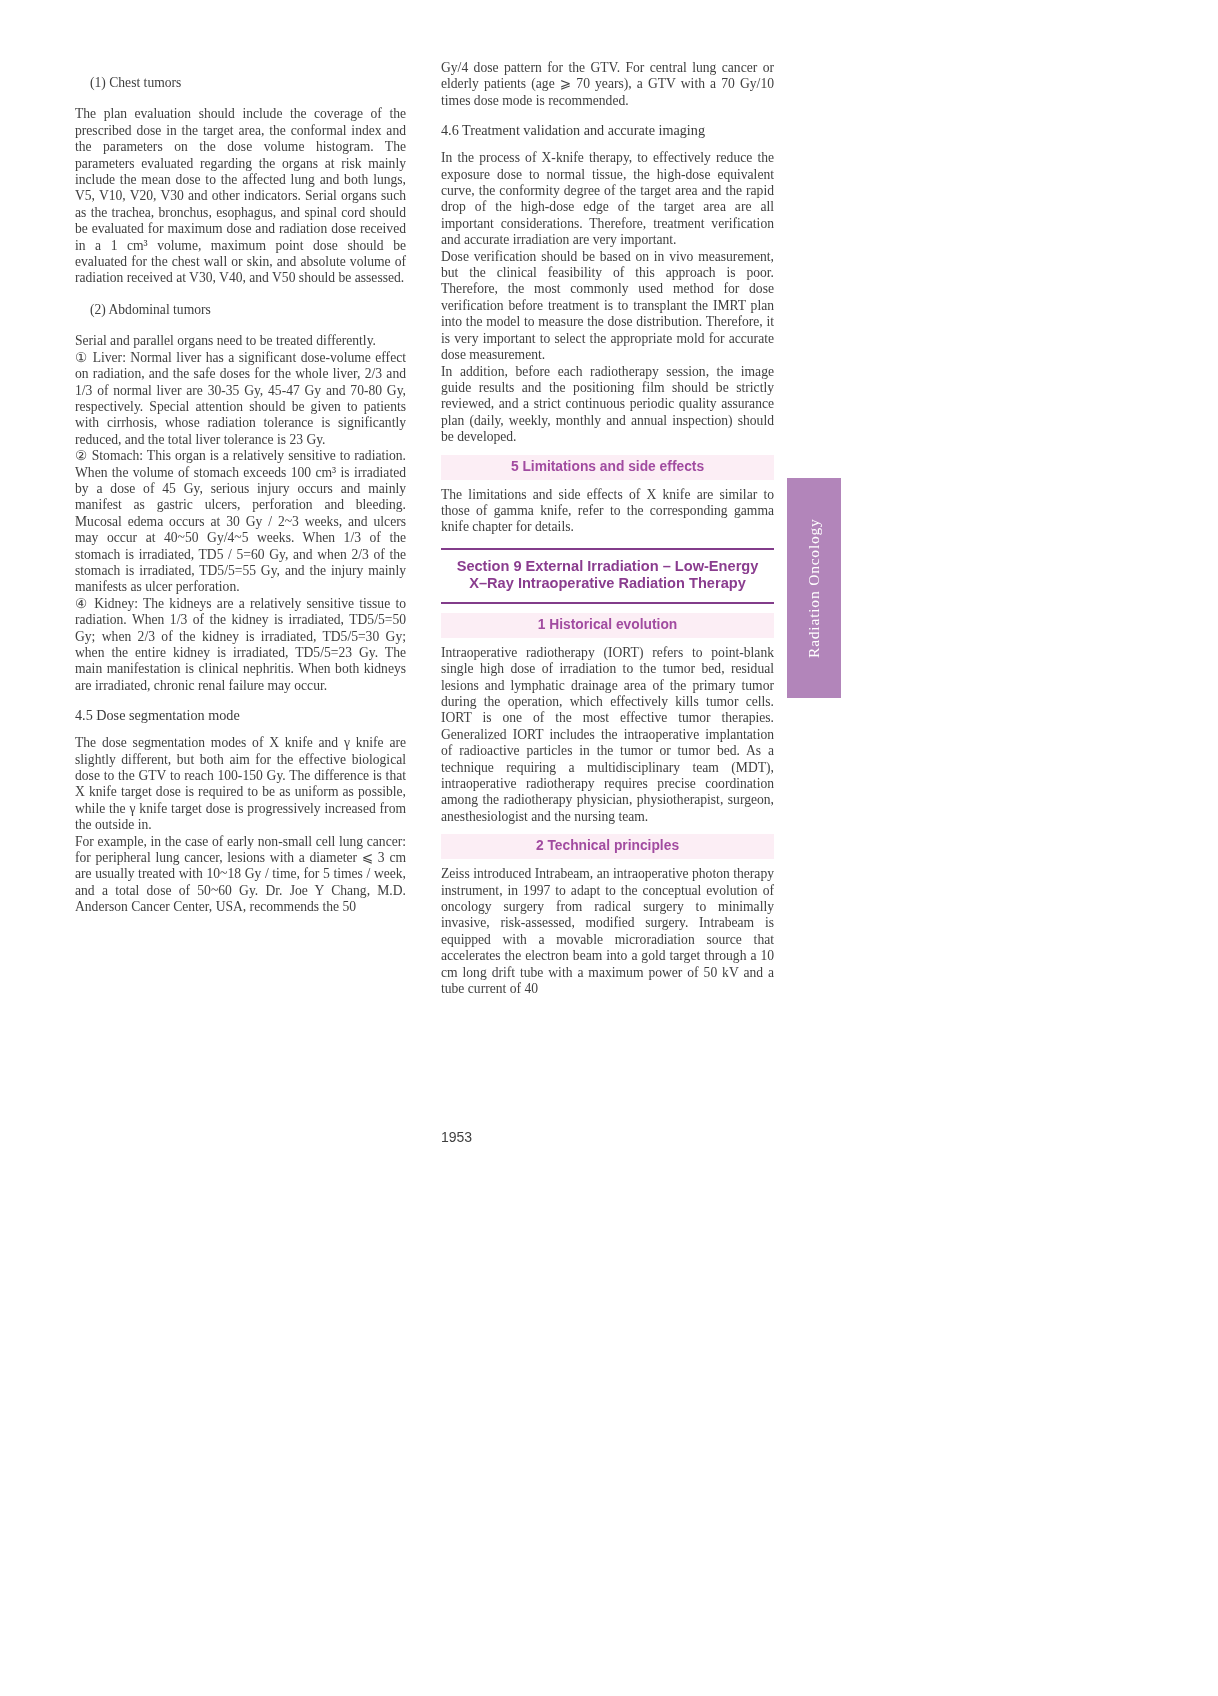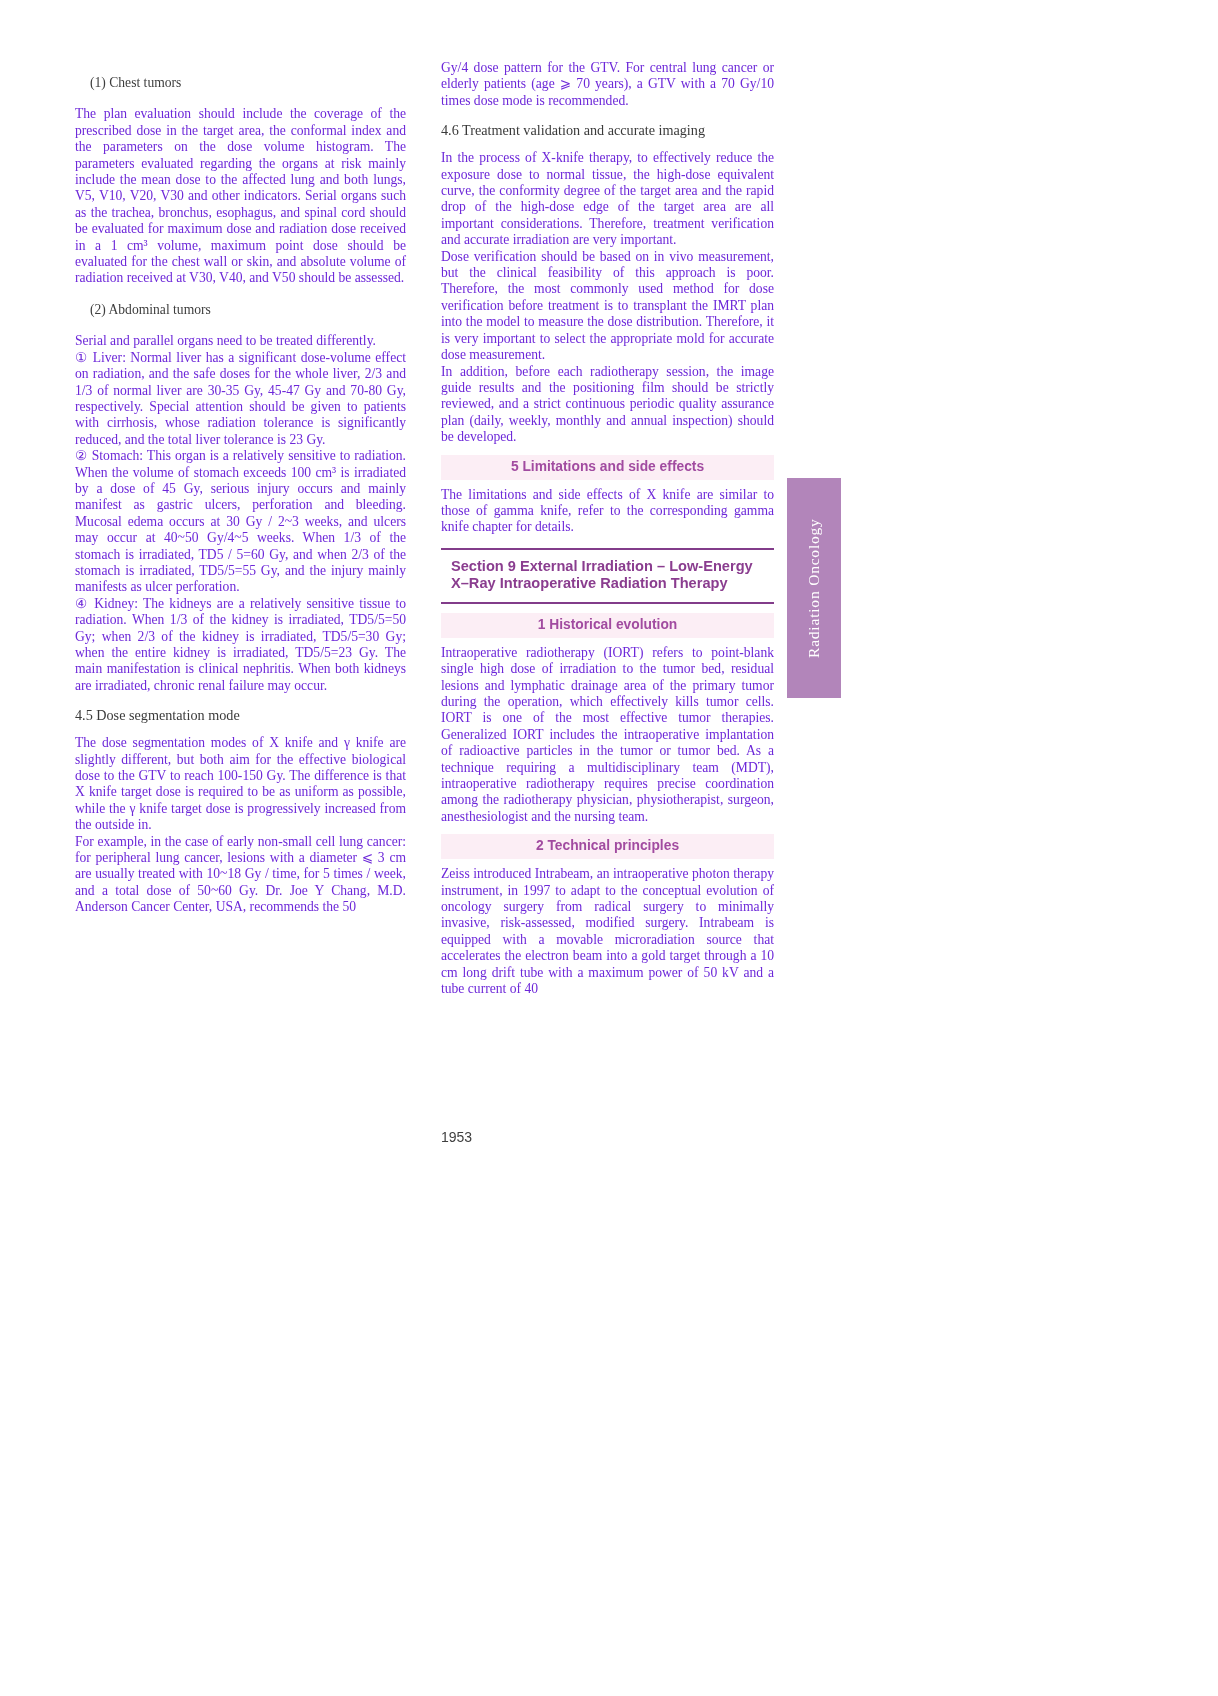--- a/index.html
+++ b/index.html
@@ -17,21 +17,21 @@
     top: 60px;
   }
   .col-left  { left: 75px;  width: 331px; }
   .col-right { left: 441px; width: 333px; }
 
   .col p.body {
     margin: 0;
     font-size: 13.6px;
     line-height: 16.4px;
     text-align: justify;
-    color: #6d28d9;
+    color: #404040;
   }
   .label-line {
     margin: 15px;
     font-size: 13.6px;
     line-height: 16.4px;
     color: #3d3d3d;
   }
   .subheading {
     margin: 13px 0 11px 0;
     font-size: 14.2px;
@@ -50,20 +50,21 @@
     color: #a14ba0;
   }
   .section-block {
     margin: 12px 0 9px 0;
     border-top: 2px solid #823c8a;
     border-bottom: 2px solid #823c8a;
     padding: 8px 10px 9px 10px;
   }
   .section-title {
     margin: 0;
+    text-align: center;
     font-family: "Liberation Sans", "DejaVu Sans", sans-serif;
     font-weight: bold;
     font-size: 14.6px;
     line-height: 17.5px;
     color: #8a3d8f;
   }
   .side-tab {
     position: absolute;
     left: 787px;
     top: 478px;

